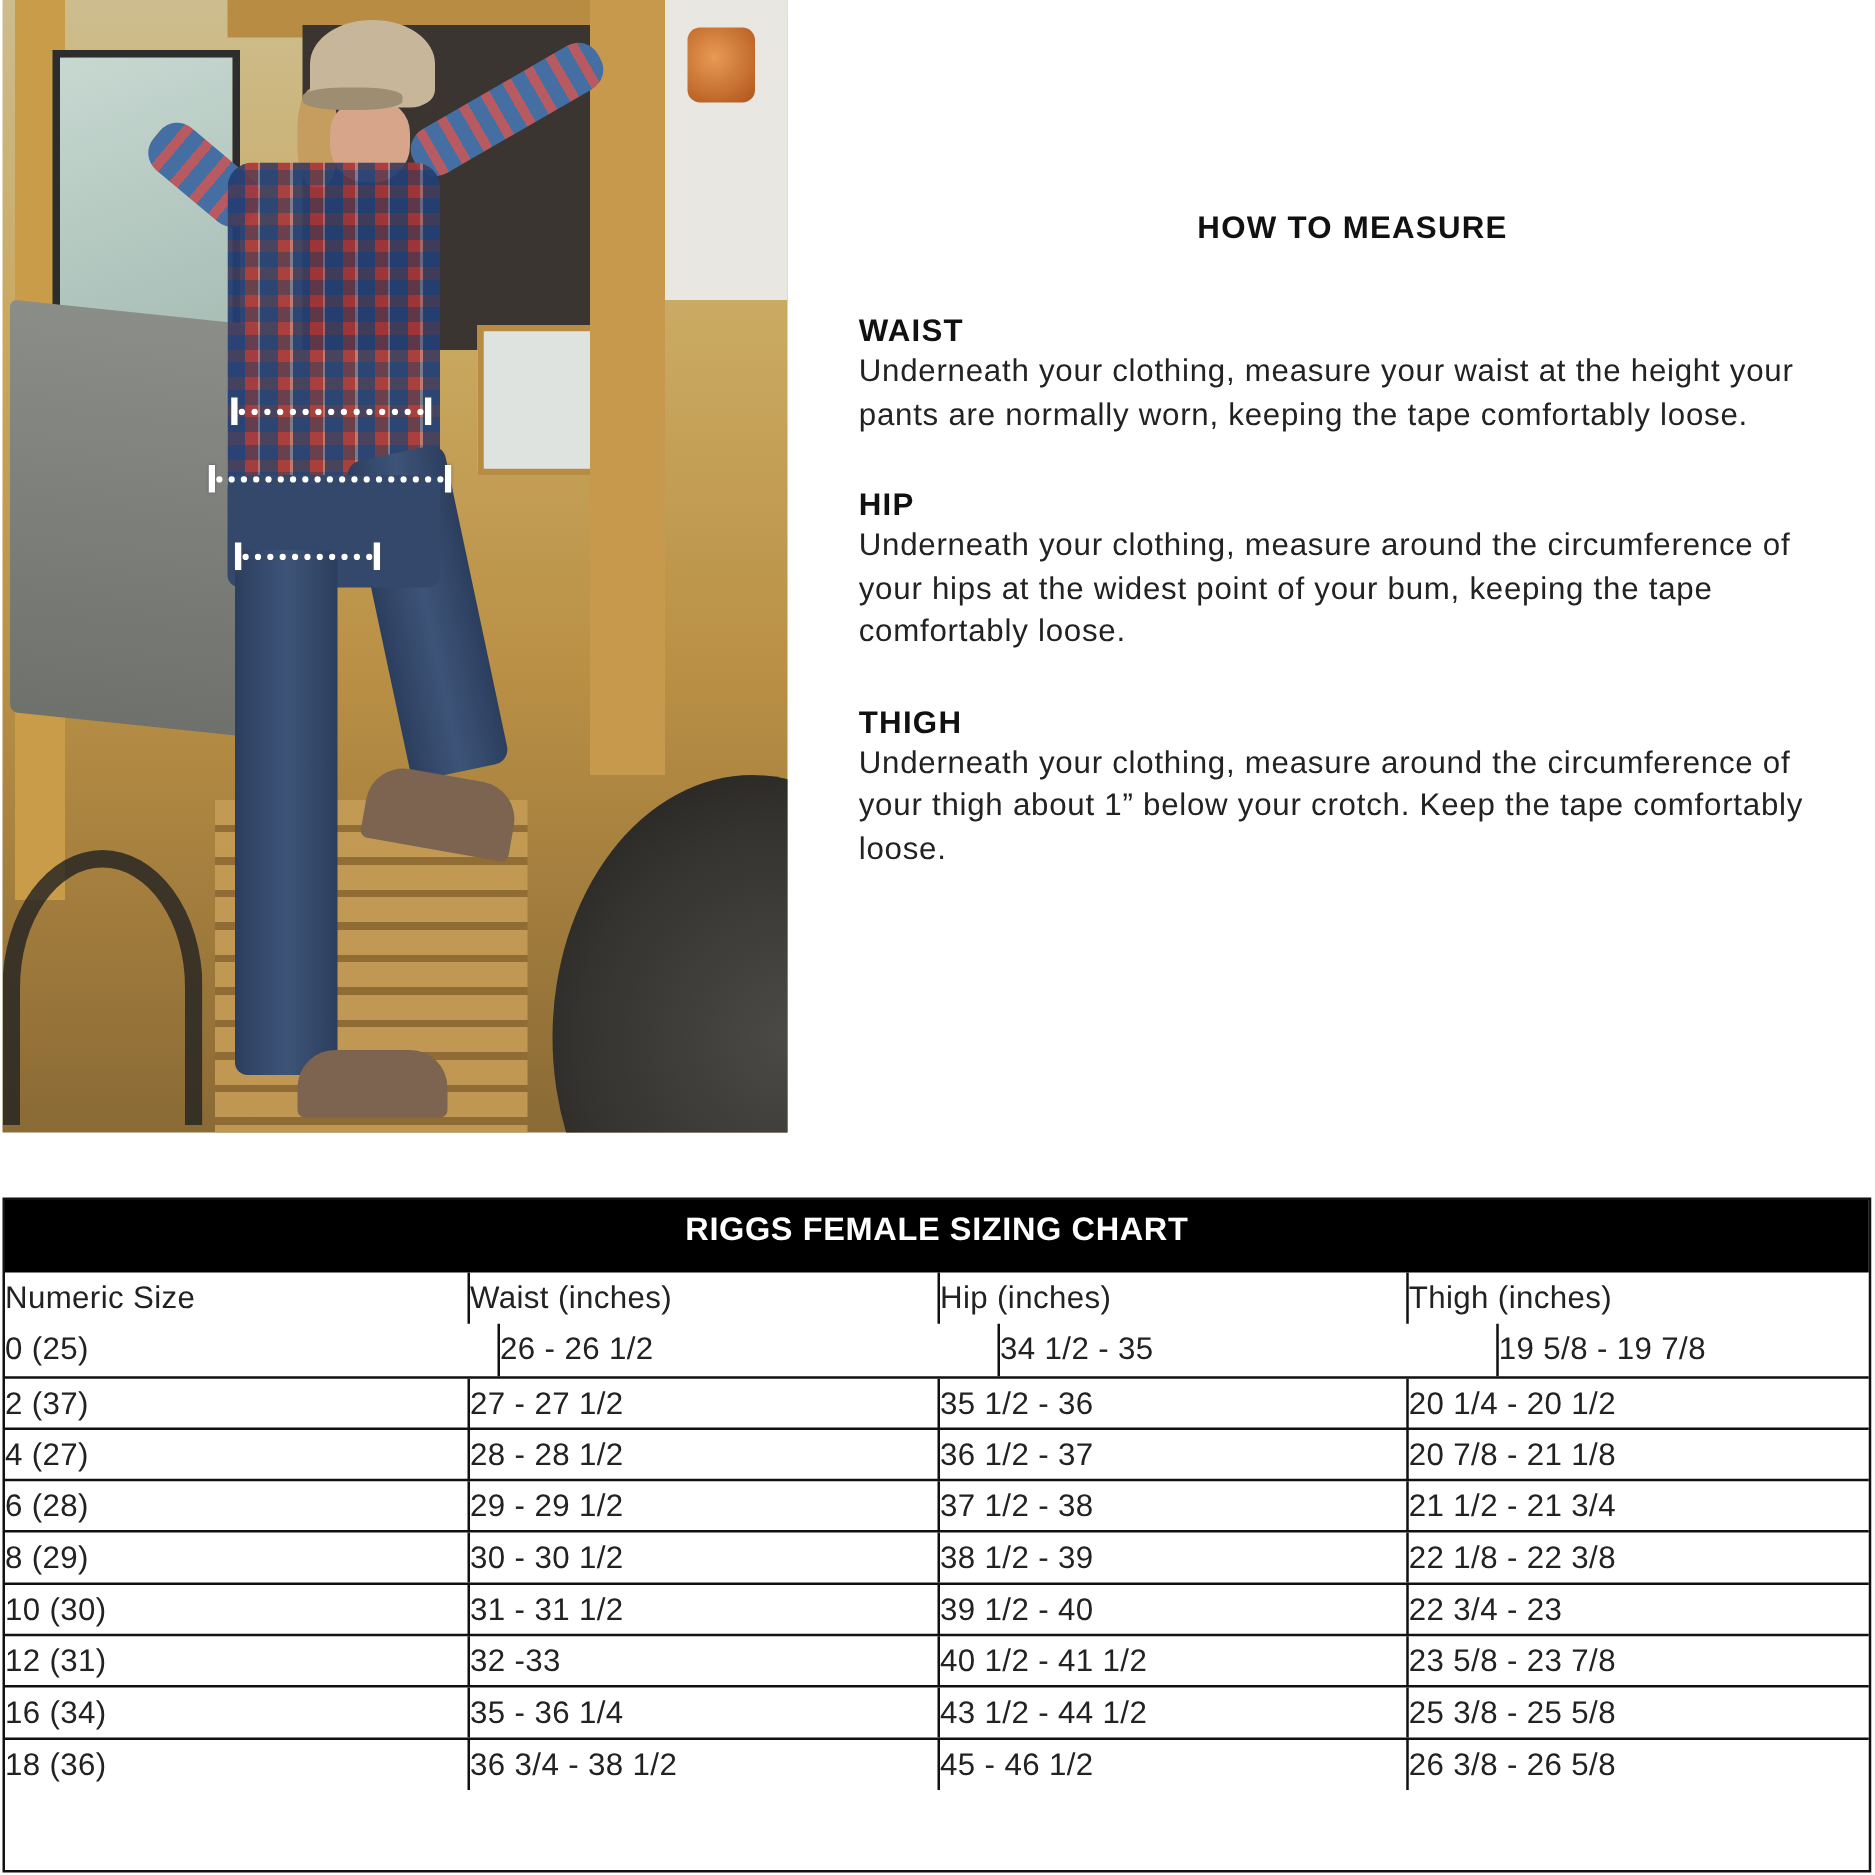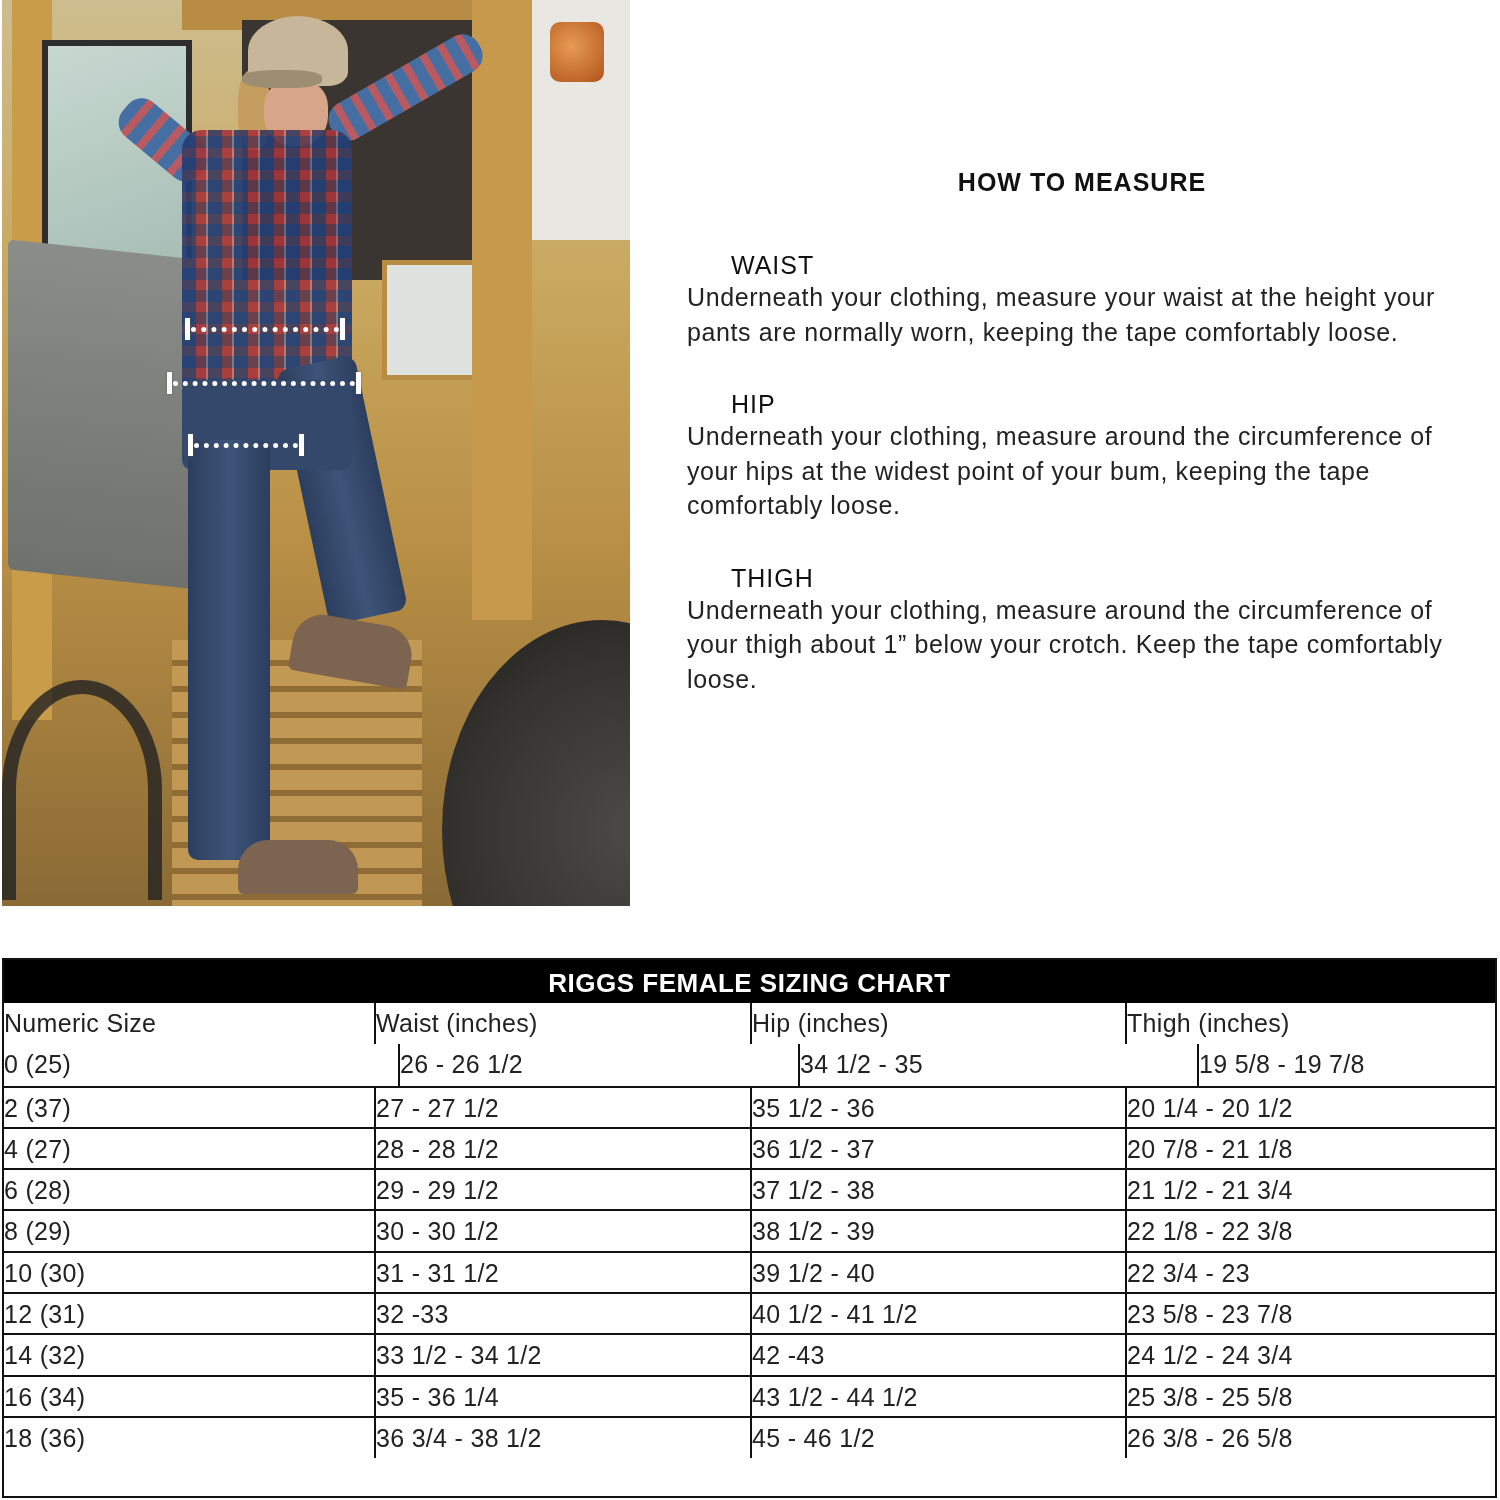--- a/index.html
+++ b/index.html
@@ -51,26 +51,26 @@
   .measure .cap { position: absolute; top: 0; width: 5px; height: 22px; background: #ffffff; box-shadow: 0 0 2px #555; }
   .measure .cap.l { left: 0; } .measure .cap.r { right: 0; }
   .m-waist { left: 183px; top: 318px; width: 160px; }
   .m-hip { left: 165px; top: 372px; width: 194px; }
   .m-thigh { left: 186px; top: 434px; width: 116px; }
 
   
   .measure-guide { position: absolute; left: 687px; top: 168px; width: 790px; }
   .guide-title { font-size: 25px; font-weight: bold; letter-spacing: 1px; color: #111; margin-bottom: 53px; text-align: center; }
   .guide-section { margin-bottom: 40px; }
-  .guide-heading { font-size: 25px; font-weight: normal; letter-spacing: 1px; color: #111; line-height: 30px; margin-left: 44px; }
+  .guide-heading { font-size: 25px; font-weight: bold; letter-spacing: 1px; color: #111; line-height: 30px; }
   .guide-body { font-size: 25px; line-height: 34.5px; color: #222; letter-spacing: 0.6px; }
 
   
   .size-table { position: absolute; left: 2px; top: 958px; width: 1495px; height: 540px; border: 2px solid #111; }
-  .table-title { height: 43px; background: #000; color: #fff; font-weight: bold; font-size: 26px; text-align: center; line-height: 46px; letter-spacing: 0.5px; }
+  .table-title { height: 58px; background: #000; color: #fff; font-weight: bold; font-size: 26px; text-align: center; line-height: 46px; letter-spacing: 0.5px; }
   .trow { display: grid; grid-template-columns: 370px 376px 375px 1fr; height: 41.3px; border-top: 2px solid #111; }
   .trow:first-of-type { border-top: none; gap: 24px; }
   .cell { border-left: 2px solid #111; font-size: 25px; line-height: 40px; color: #222; letter-spacing: 0.3px; white-space: nowrap; }
   .cell:first-child { border-left: none; }
 </style>
 </head>
 <body>
 
 <div class="photo">
   <div class="sky"></div>
@@ -180,26 +180,20 @@
         <div class="cell">39 1/2 - 40</div>
         <div class="cell">22 3/4 - 23</div>
       </div>
       <div class="trow">
         <div class="cell">12 (31)</div>
         <div class="cell">32 -33</div>
         <div class="cell">40 1/2 - 41 1/2</div>
         <div class="cell">23 5/8 - 23 7/8</div>
       </div>
       <div class="trow">
-        <div class="cell">14 (32)</div>
-        <div class="cell">33 1/2 - 34 1/2</div>
-        <div class="cell">42 -43</div>
-        <div class="cell">24 1/2 - 24 3/4</div>
-      </div>
-      <div class="trow">
         <div class="cell">16 (34)</div>
         <div class="cell">35 - 36 1/4</div>
         <div class="cell">43 1/2 - 44 1/2</div>
         <div class="cell">25 3/8 - 25 5/8</div>
       </div>
       <div class="trow">
         <div class="cell">18 (36)</div>
         <div class="cell">36 3/4 - 38 1/2</div>
         <div class="cell">45 - 46 1/2</div>
         <div class="cell">26 3/8 - 26 5/8</div>

